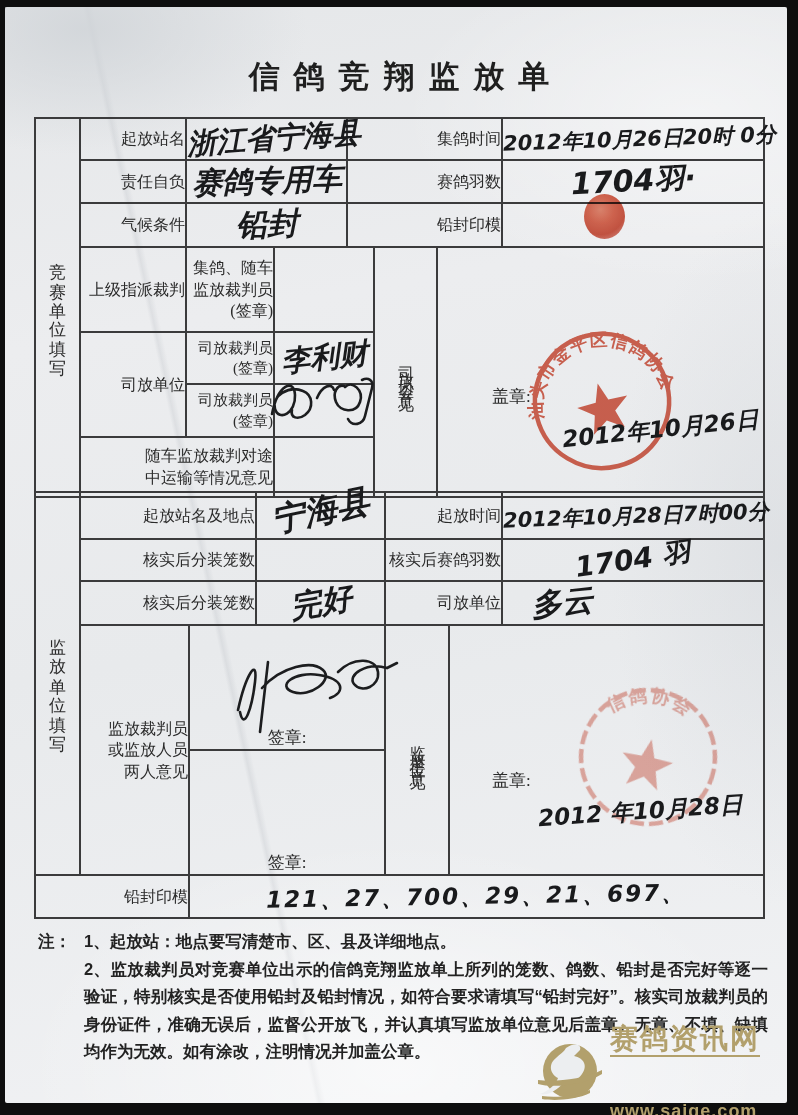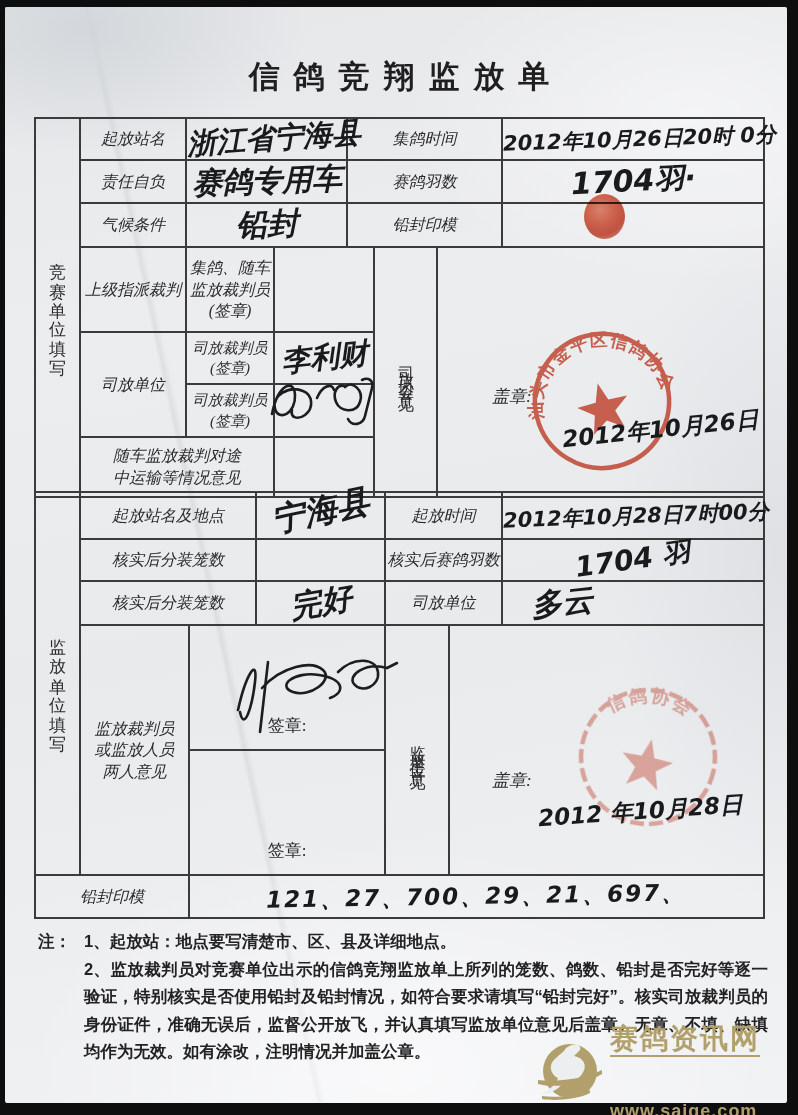--- a/index.html
+++ b/index.html
@@ -14,30 +14,30 @@
       radial-gradient(ellipse 520px 320px at 50% 97%, rgba(255,255,255,.6), transparent 72%),
       radial-gradient(ellipse 240px 500px at 99% 50%, rgba(214,217,221,.55), transparent 70%),
       linear-gradient(78deg, transparent 30.6%, rgba(185,189,195,.28) 31%, transparent 31.6%);
   }
   .title { position:absolute; left:0; top:56px; width:798px; text-align:center;
     font-size:31px; font-weight:bold; letter-spacing:.45em; color:#1f1f1f; text-indent:.45em; }
   table { position:absolute; border-collapse:collapse; table-layout:fixed; background:transparent; }
   td { border:2px solid #3b3b3c; vertical-align:middle; overflow:visible; }
   .t1 { left:34px; top:117px; width:729px; }
   .t2 { left:34px; top:491px; width:729px; }
-  .lbl { font-size:16px; color:#2b2b2b; text-align:center; line-height:1.35;font-style:italic; }
+  .lbl { font-size:16px; color:#2b2b2b; text-align:right; line-height:1.35; }
   .pre { white-space:pre-line;margin-top:16px; }
   .vside { writing-mode:vertical-rl; text-orientation:upright; text-align:center;
     font-size:17px; letter-spacing:1.15em; color:#2b2b2b; }
   .vmid { writing-mode:vertical-rl; text-orientation:upright; text-align:center;
     font-size:16px; letter-spacing:.38em; color:#2b2b2b; }
   .hwc { text-align:center; }
   .hw { display:inline-block; font-family:"DejaVu Sans","Liberation Sans",sans-serif;
     font-style:italic; font-weight:600; color:#191a1c; }
-  .signcell { vertical-align:bottom; text-align:center; padding-bottom:12px; font-size:17px; color:#2b2b2b; }
+  .signcell { vertical-align:bottom; text-align:center; font-size:17px; color:#2b2b2b; }
   .overlay { position:absolute; z-index:6; }
   .stamp { mix-blend-mode:multiply; }
   .notes { position:absolute; left:38px; top:928px; width:730px; display:flex; z-index:3;
     font-family:"Liberation Sans","DejaVu Sans",sans-serif; font-weight:600; color:#222;
     font-size:16.5px; line-height:27.5px; }
   .notes .nlab { width:46px; flex:none; }
   .notes p { margin:0; text-align:justify; }
   .logo { position:absolute; left:536px; top:1040px; width:258px; height:66px; z-index:4;
     display:flex; align-items:center; color:#b2a06c; }
   .logo .txt { margin-left:6px; font-family:"Liberation Sans","DejaVu Sans",sans-serif; }

